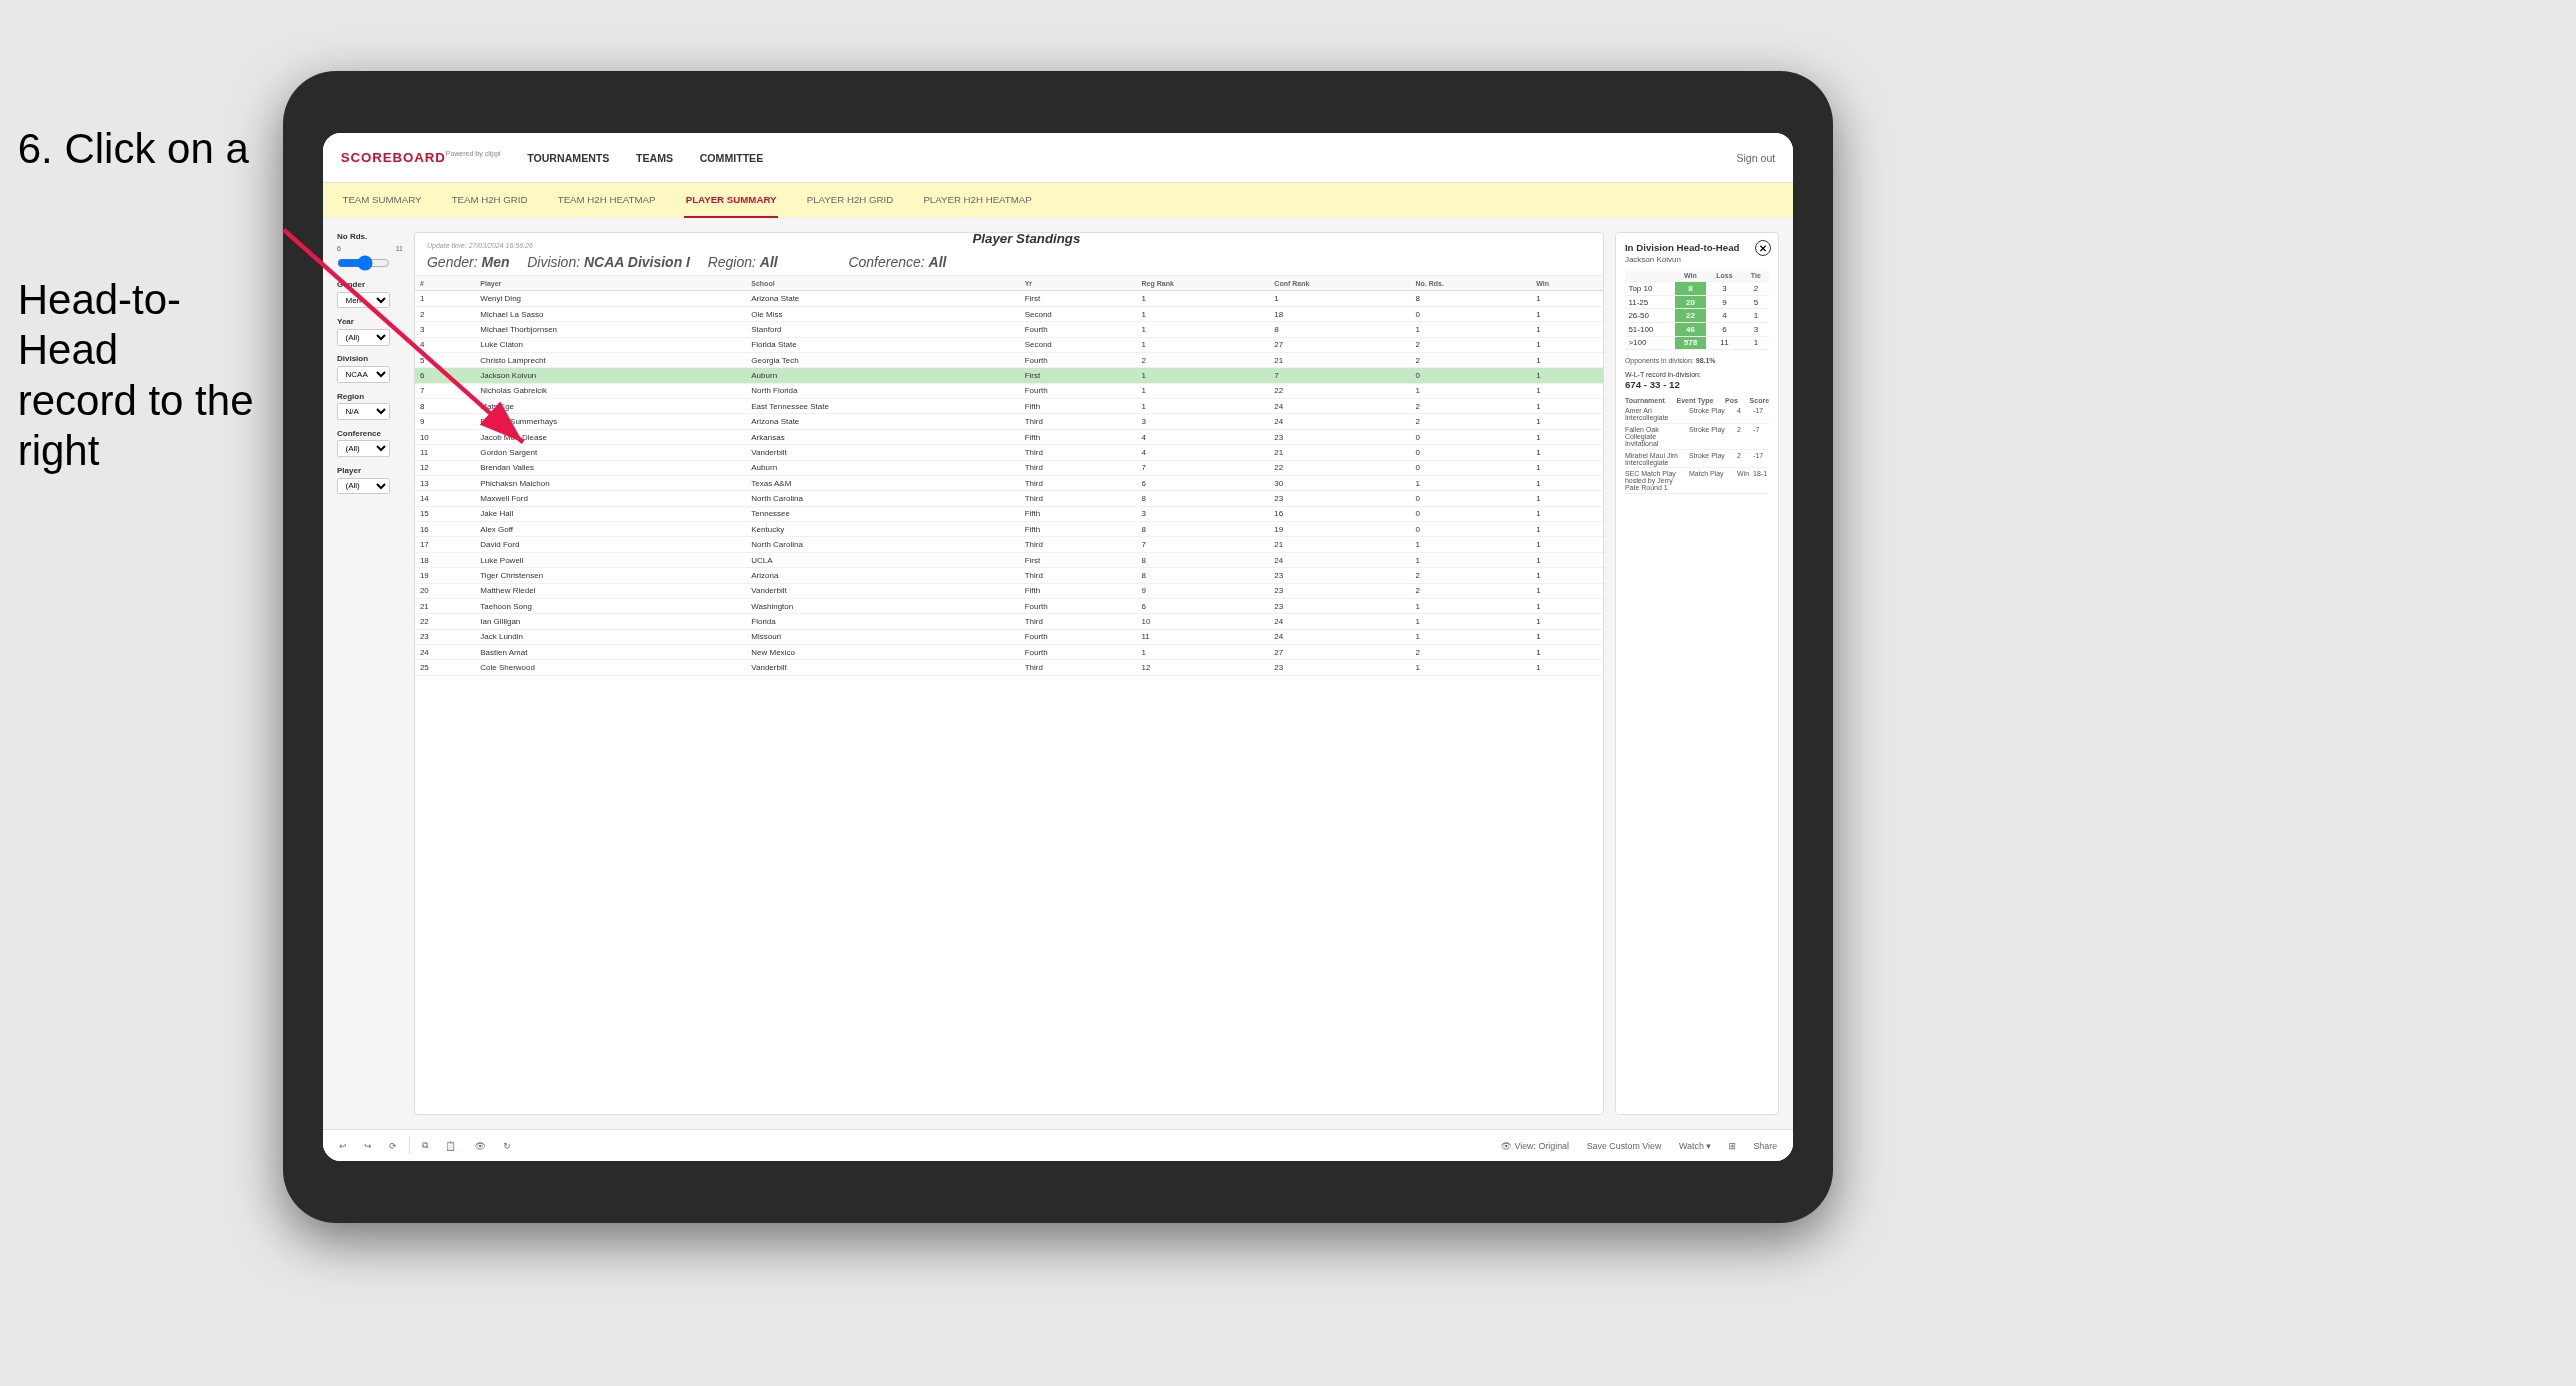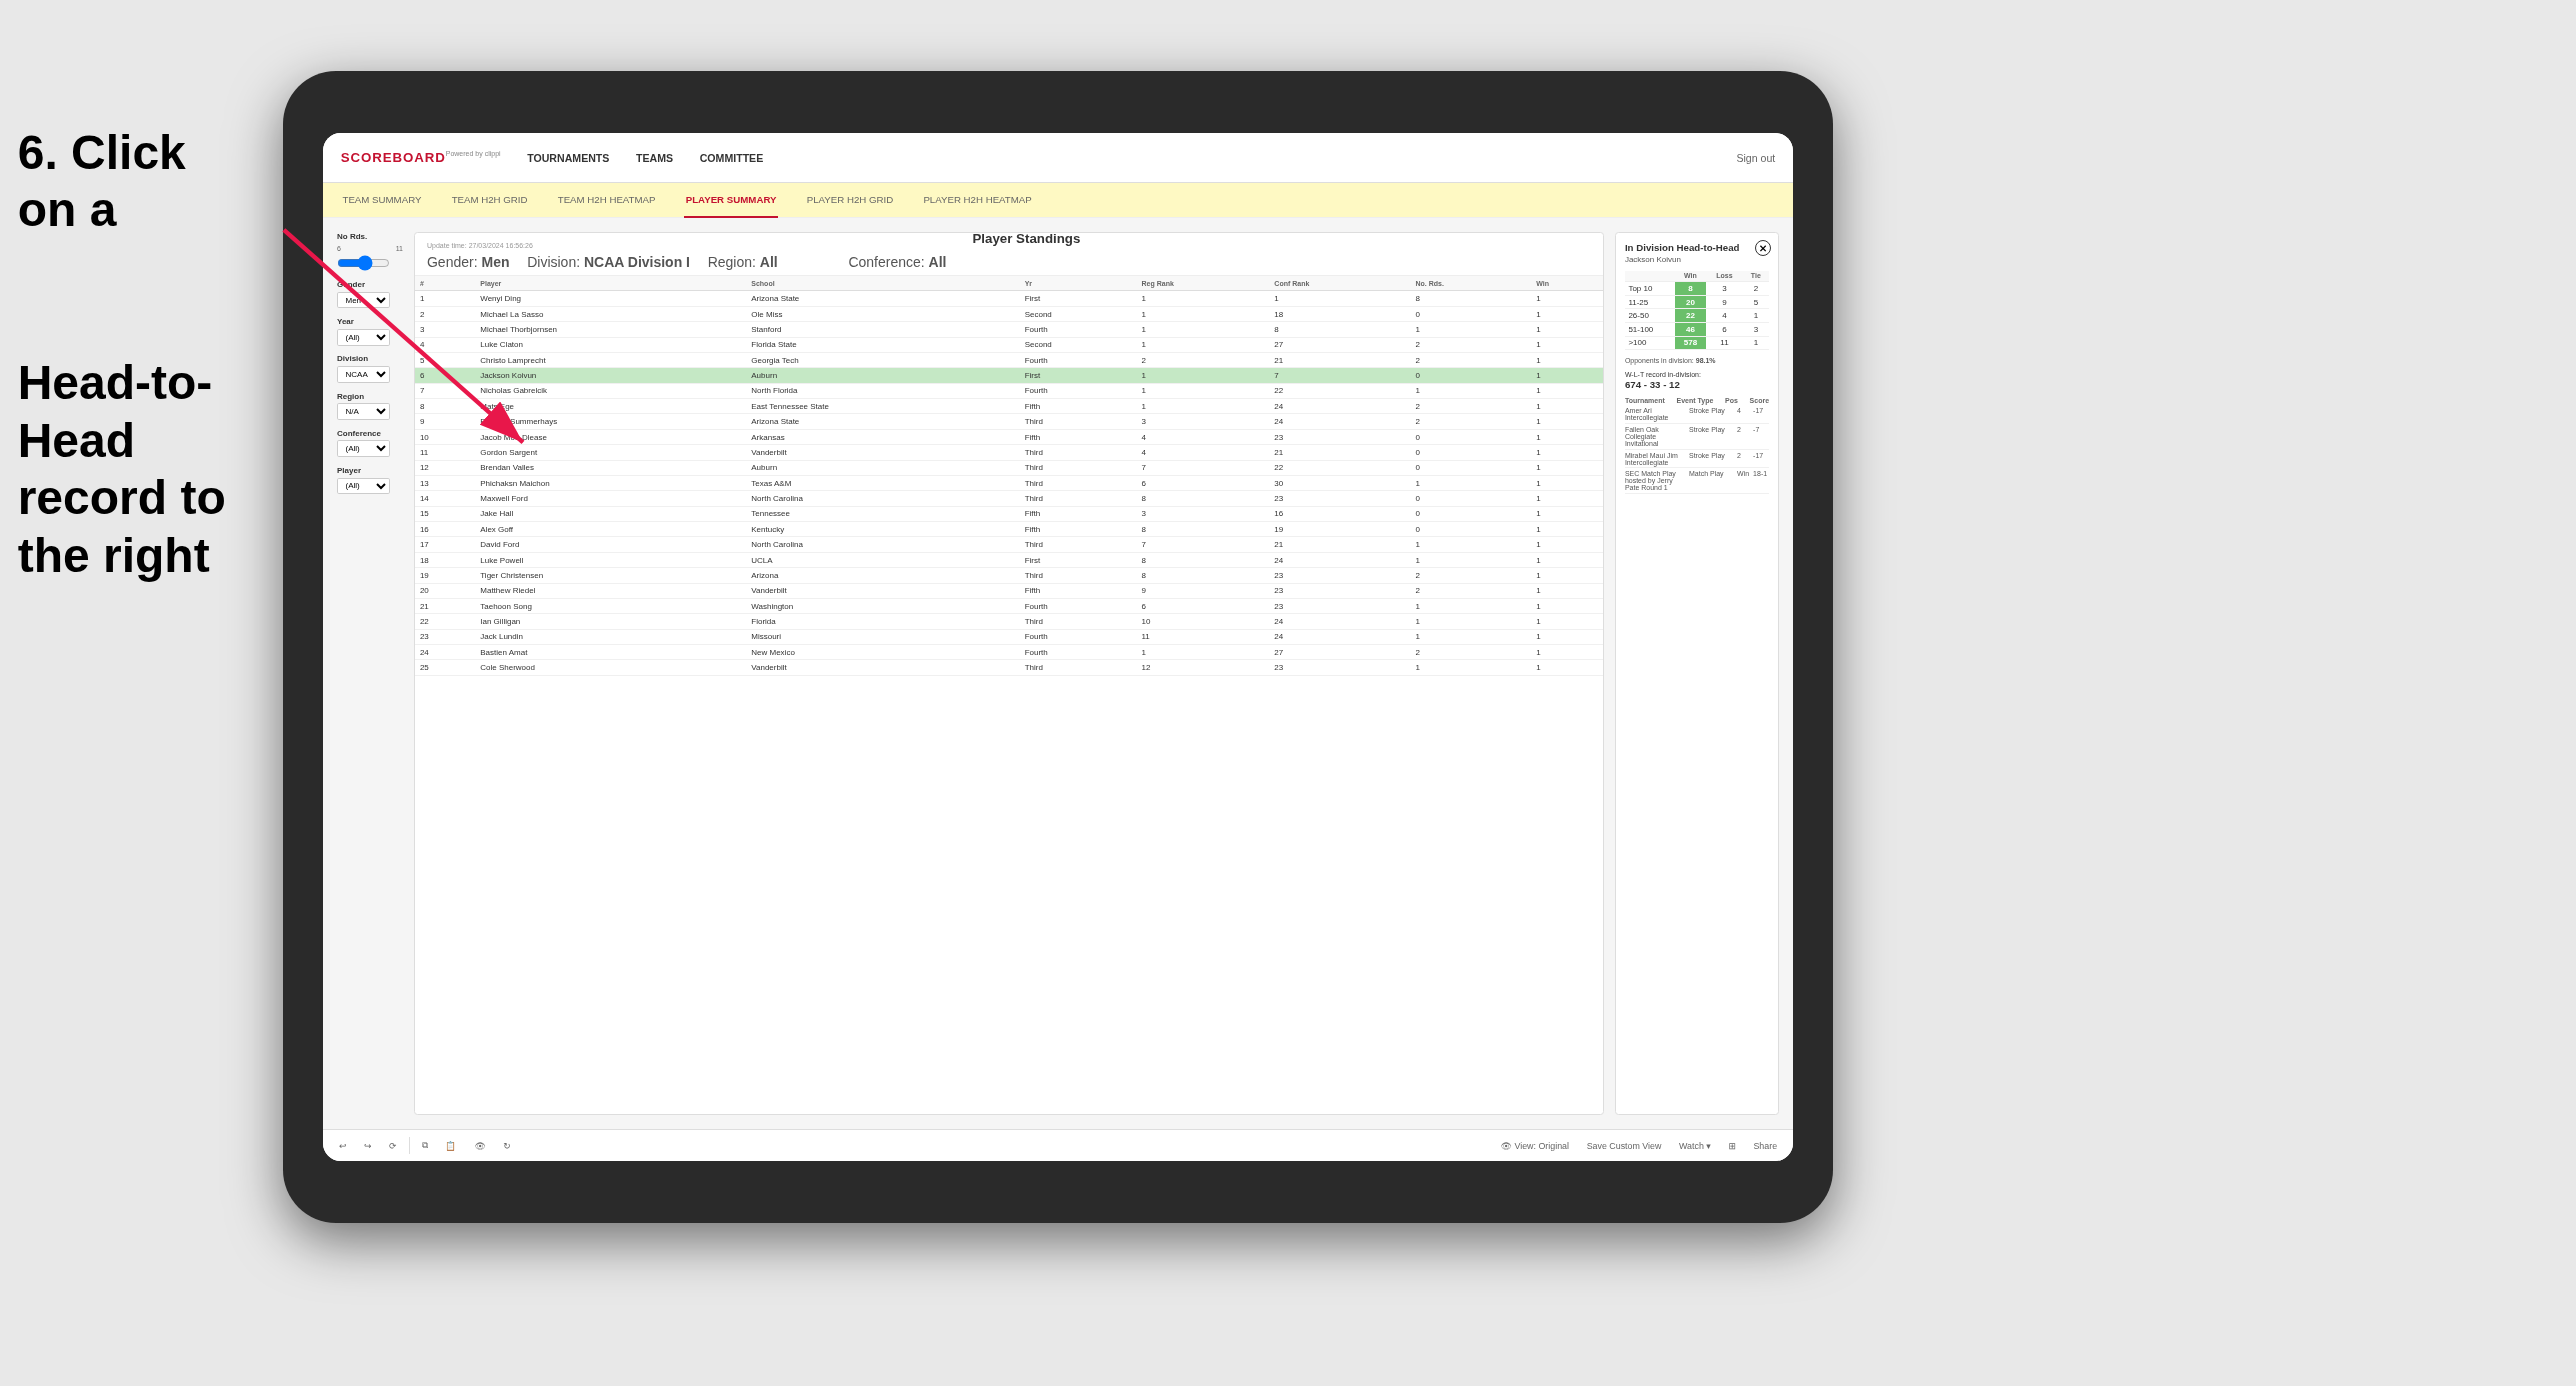--- a/index.html
+++ b/index.html
@@ -11,22 +11,22 @@
       position: relative;
       overflow: hidden;
     }
 
     
     .instruction-text {
       position: absolute;
       left: 0;
       top: 106px;
       width: 275px;
-      font-size: 48px;
-      font-weight: 700;
+      font-size: 42px;
+      font-weight: 400;
       line-height: 1.2;
       color: #000;
       padding: 17.7px;
     }
 
     
     .tablet-frame {
       position: absolute;
       left: 283px;
       top: 71px;
@@ -183,20 +183,21 @@
       border: 0.9px solid #ddd;
       border-radius: 3.5px;
       display: flex;
       flex-direction: column;
       overflow: hidden;
     }
 
     .standings-header {
       padding: 8.9px 12.4px 5.3px;
       border-bottom: 0.9px solid #eee;
+      font-style: italic;
     }
 
     .update-time {
       font-size: 7px;
       color: #999;
     }
 
     .standings-title {
       font-size: 13.3px;
       font-weight: 700;

